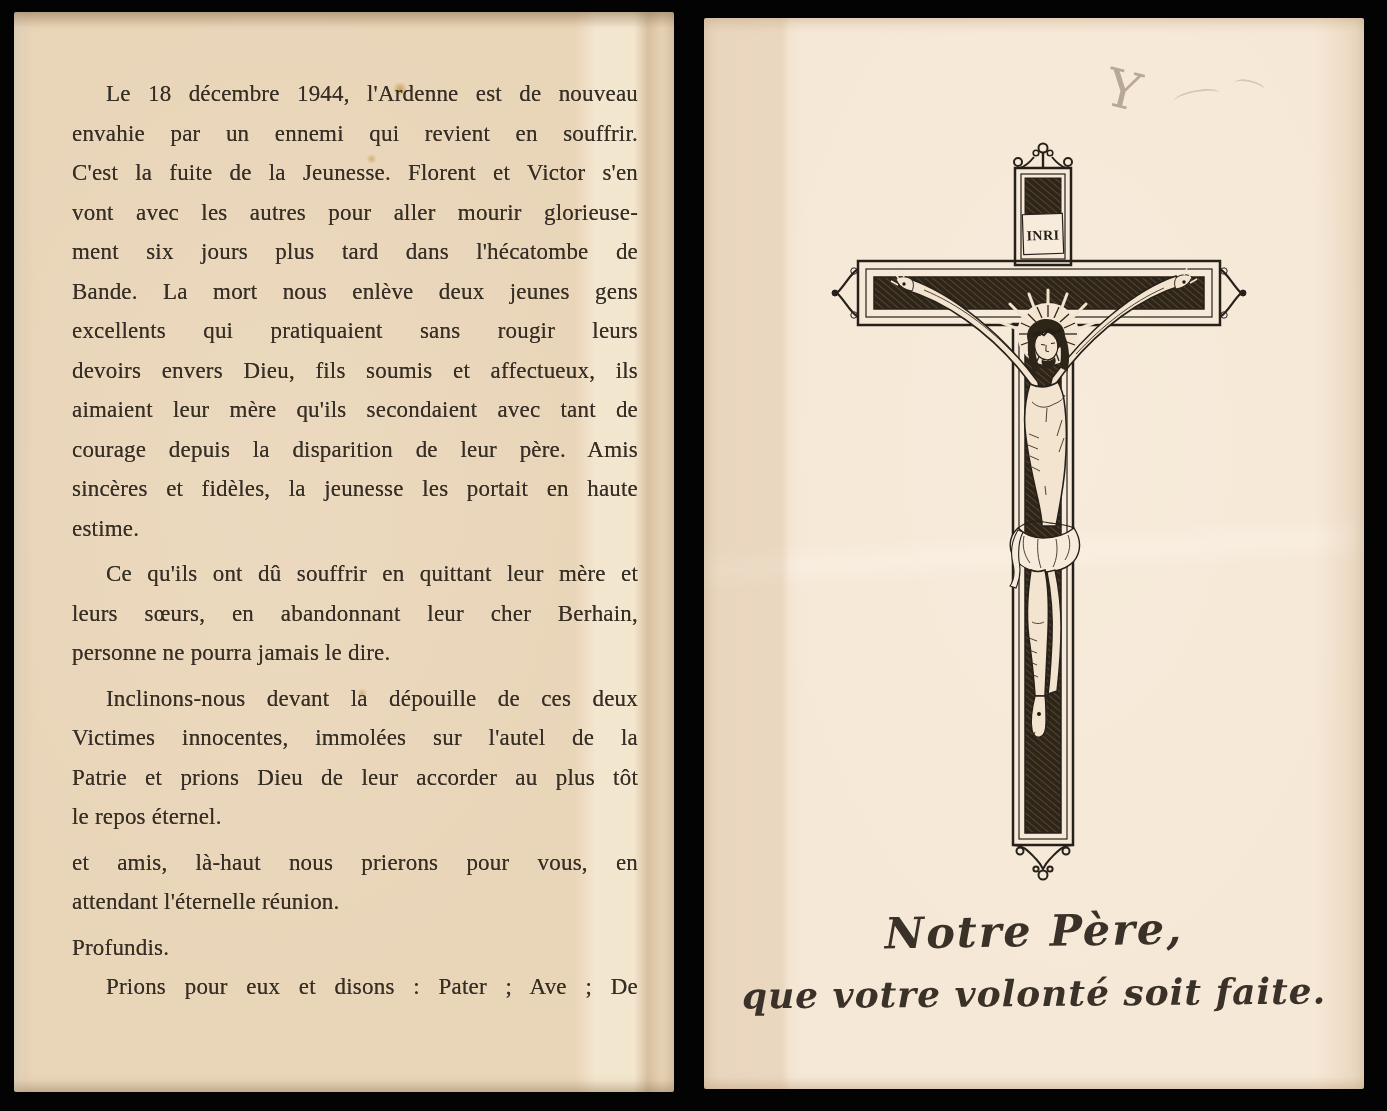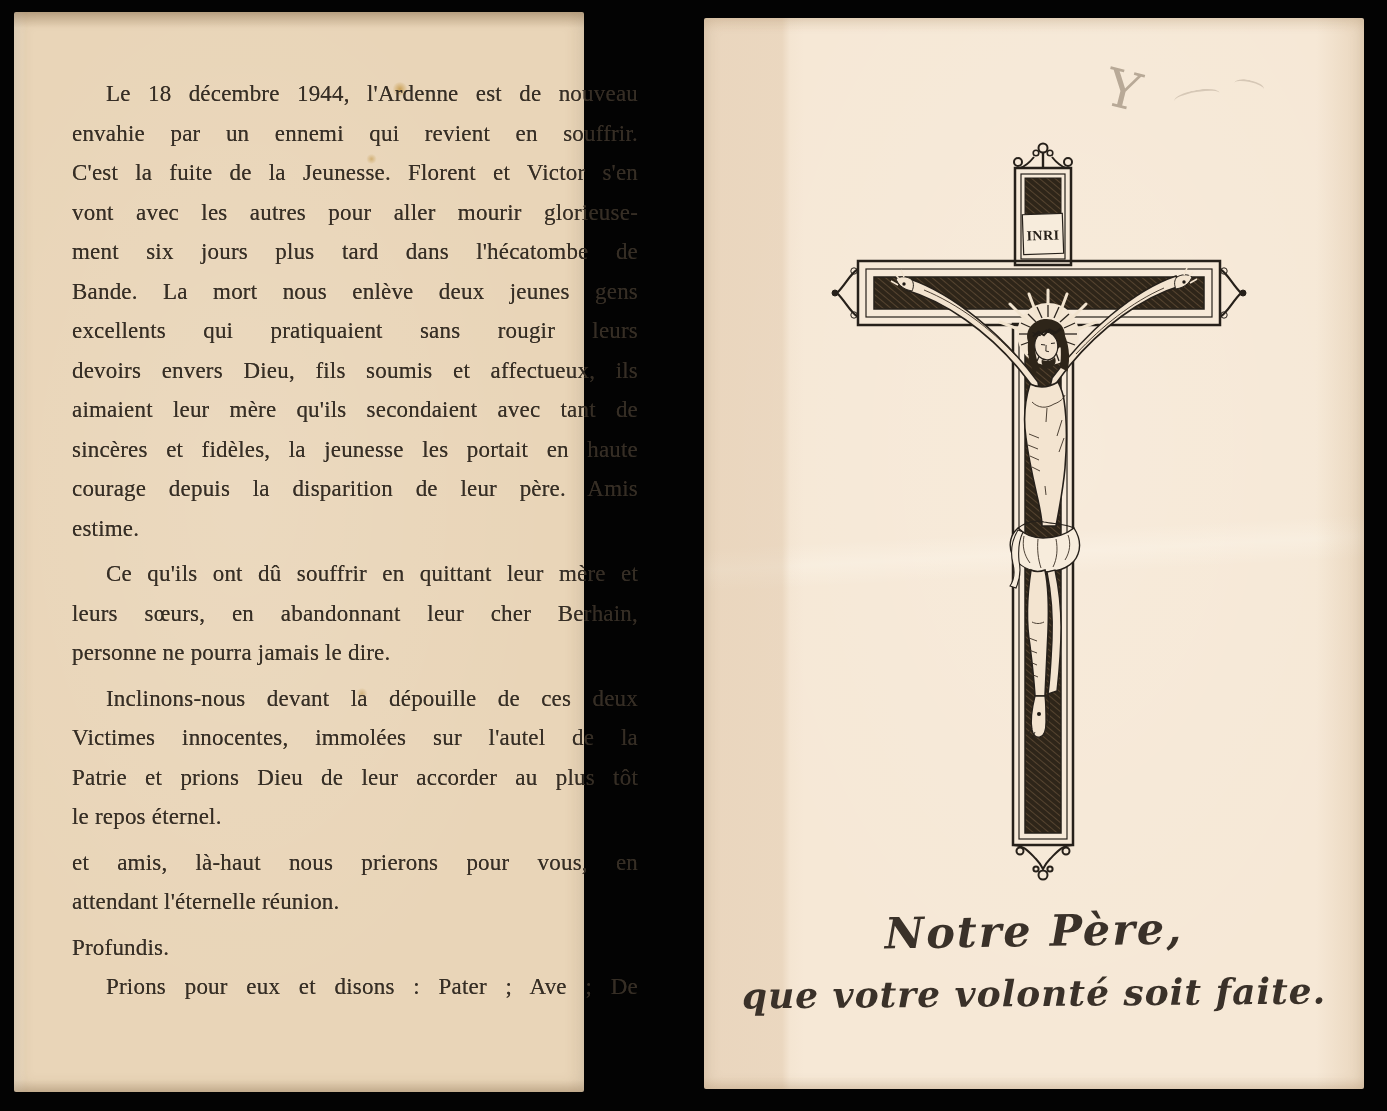--- a/index.html
+++ b/index.html
@@ -1,21 +1,21 @@
 <!DOCTYPE html>
 <html><head>
 <meta charset="utf-8">
 <style>
   html,body{margin:0;padding:0;background:#000;}
   .stage{position:relative;width:1387px;height:1111px;background:#030303;overflow:hidden;
          font-family:"Liberation Serif",serif;}
   .page{position:absolute;border-radius:2px;}
   
   .page.left{
-    left:14px;top:12px;width:570px;height:1080px;
+    left:14px;top:12px;width:660px;height:1080px;
     background:
       linear-gradient(180deg, rgba(120,90,55,0.30) 0px, rgba(120,90,55,0) 16px),
       linear-gradient(0deg, rgba(120,90,55,0.18) 0px, rgba(120,90,55,0) 12px),
       linear-gradient(90deg, rgba(255,250,238,0.45) 0px, rgba(255,250,238,0) 12px),
       linear-gradient(90deg, rgba(0,0,0,0) 0px, rgba(0,0,0,0) 560px, rgba(252,244,226,0.55) 582px, rgba(252,244,226,0.55) 620px, rgba(170,140,100,0.28) 634px, rgba(170,140,100,0) 648px),
       radial-gradient(ellipse at 40% 45%, rgba(255,255,255,0.10), rgba(0,0,0,0) 65%),
       #e9d5b8;
     box-shadow: inset 0 0 18px rgba(90,60,25,0.30);
   }
   .textblock{
@@ -81,22 +81,22 @@
       <div class="para">
         <div class="line ind">Le 18 décembre 1944, l'Ardenne est de nouveau</div>
         <div class="line">envahie par un ennemi qui revient en souffrir.</div>
         <div class="line">C'est la fuite de la Jeunesse. Florent et Victor s'en</div>
         <div class="line">vont avec les autres pour aller mourir glorieuse-</div>
         <div class="line">ment six jours plus tard dans l'hécatombe de</div>
         <div class="line">Bande. La mort nous enlève deux jeunes gens</div>
         <div class="line">excellents qui pratiquaient sans rougir leurs</div>
         <div class="line">devoirs envers Dieu, fils soumis et affectueux, ils</div>
         <div class="line">aimaient leur mère qu'ils secondaient avec tant de</div>
+        <div class="line">courage depuis la disparition de leur père. Amis</div>
         <div class="line">sincères et fidèles, la jeunesse les portait en haute</div>
-        <div class="line">courage depuis la disparition de leur père. Amis</div>
         <div class="line ll">estime.</div>
       </div>
       <div class="para">
         <div class="line ind">Ce qu'ils ont dû souffrir en quittant leur mère et</div>
         <div class="line">leurs sœurs, en abandonnant leur cher Berhain,</div>
         <div class="line ll">personne ne pourra jamais le dire.</div>
       </div>
       <div class="para">
         <div class="line ind">Inclinons-nous devant la dépouille de ces deux</div>
         <div class="line">Victimes innocentes, immolées sur l'autel de la</div>

